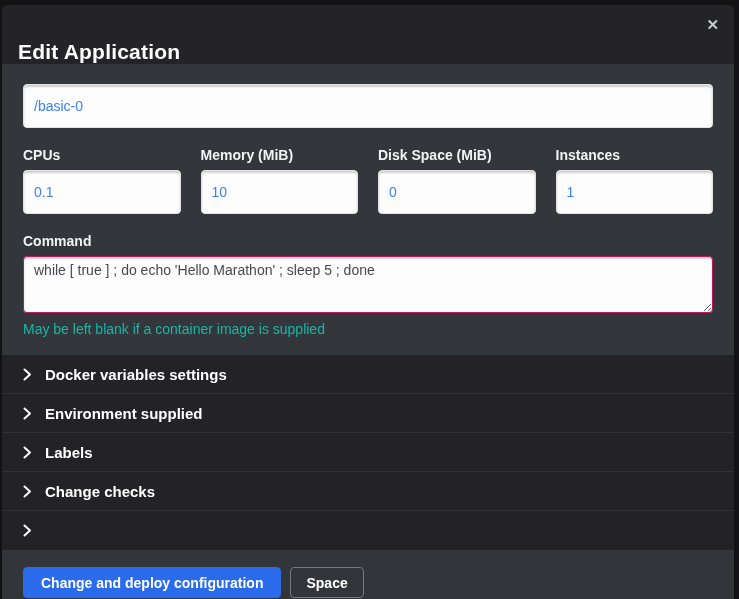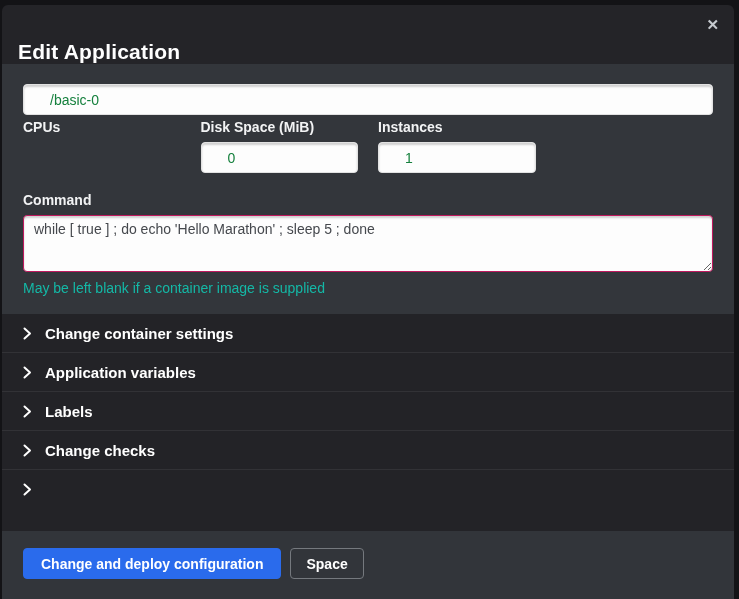--- a/index.html
+++ b/index.html
@@ -51,36 +51,36 @@
   }
   .field-label {
     display: block;
     color: #f2f3f4;
     font-size: 14px;
     font-weight: 700;
     margin-bottom: 7px;
   }
   .text-input {
     width: 100%;
-    height: 31px;
+    height: 44px;
     background: #fdfdfd;
     border: 1px solid #e2e2e2;
     border-radius: 4px;
     box-shadow: inset 0 2px 2px rgba(0,0,0,0.18);
-    padding: 0 26px;
-    font-size: 14px;
-    color: #15803d;
+    padding: 0 10px;
+    font-size: 14px;
+    color: #3b82f6;
     font-family: "Liberation Sans", sans-serif;
     outline: none;
   }
   .row-4 {
     display: grid;
     grid-template-columns: repeat(4, 1fr);
     column-gap: 20px;
-    margin-top: 4px;
+    margin-top: 19px;
   }
   .command-group { margin-top: 19px; }
   .command-textarea {
     width: 100%;
     height: 57px;
     background: #fdfdfd;
     border: 1px solid #be185d;
     border-radius: 4px;
     box-shadow: inset 0 2px 2px rgba(0,0,0,0.18);
     padding: 5px 10px;
@@ -165,20 +165,25 @@
 
   <div class="modal-body">
 
     <div class="field-group">
       <input class="text-input" type="text" value="/basic-0" style="">
     </div>
 
     <div class="row-4">
       <div>
         <label class="field-label">CPUs</label>
+        <input class="text-input" type="text" value="0.1" style="">
+      </div>
+      <div>
+        <label class="field-label">Memory (MiB)</label>
+        <input class="text-input" type="text" value="10" style="">
       </div>
       <div>
         <label class="field-label">Disk Space (MiB)</label>
         <input class="text-input" type="text" value="0" style="">
       </div>
       <div>
         <label class="field-label">Instances</label>
         <input class="text-input" type="text" value="1" style="">
       </div>
     </div>
@@ -192,30 +197,30 @@
   </div>
 
   <div class="accordion">
 
     <div class="accordion-row">
       <span class="chevron">
         <svg width="9" height="13" viewBox="0 0 9 13">
             <polyline points="1.5,1.5 7,6.5 1.5,11.5" fill="none" stroke="#ffffff" stroke-width="2" stroke-linecap="round" stroke-linejoin="round"></polyline>
           </svg>
       </span>
-      <span class="accordion-label">Change container settings</span>
-    </div>
-
-    <div class="accordion-row">
-      <span class="chevron">
-        <svg width="9" height="13" viewBox="0 0 9 13">
-            <polyline points="1.5,1.5 7,6.5 1.5,11.5" fill="none" stroke="#ffffff" stroke-width="2" stroke-linecap="round" stroke-linejoin="round"></polyline>
-          </svg>
-      </span>
-      <span class="accordion-label">Application variables</span>
+      <span class="accordion-label">Docker variables settings</span>
+    </div>
+
+    <div class="accordion-row">
+      <span class="chevron">
+        <svg width="9" height="13" viewBox="0 0 9 13">
+            <polyline points="1.5,1.5 7,6.5 1.5,11.5" fill="none" stroke="#ffffff" stroke-width="2" stroke-linecap="round" stroke-linejoin="round"></polyline>
+          </svg>
+      </span>
+      <span class="accordion-label">Environment supplied</span>
     </div>
 
     <div class="accordion-row">
       <span class="chevron">
         <svg width="9" height="13" viewBox="0 0 9 13">
             <polyline points="1.5,1.5 7,6.5 1.5,11.5" fill="none" stroke="#ffffff" stroke-width="2" stroke-linecap="round" stroke-linejoin="round"></polyline>
           </svg>
       </span>
       <span class="accordion-label">Labels</span>
     </div>

